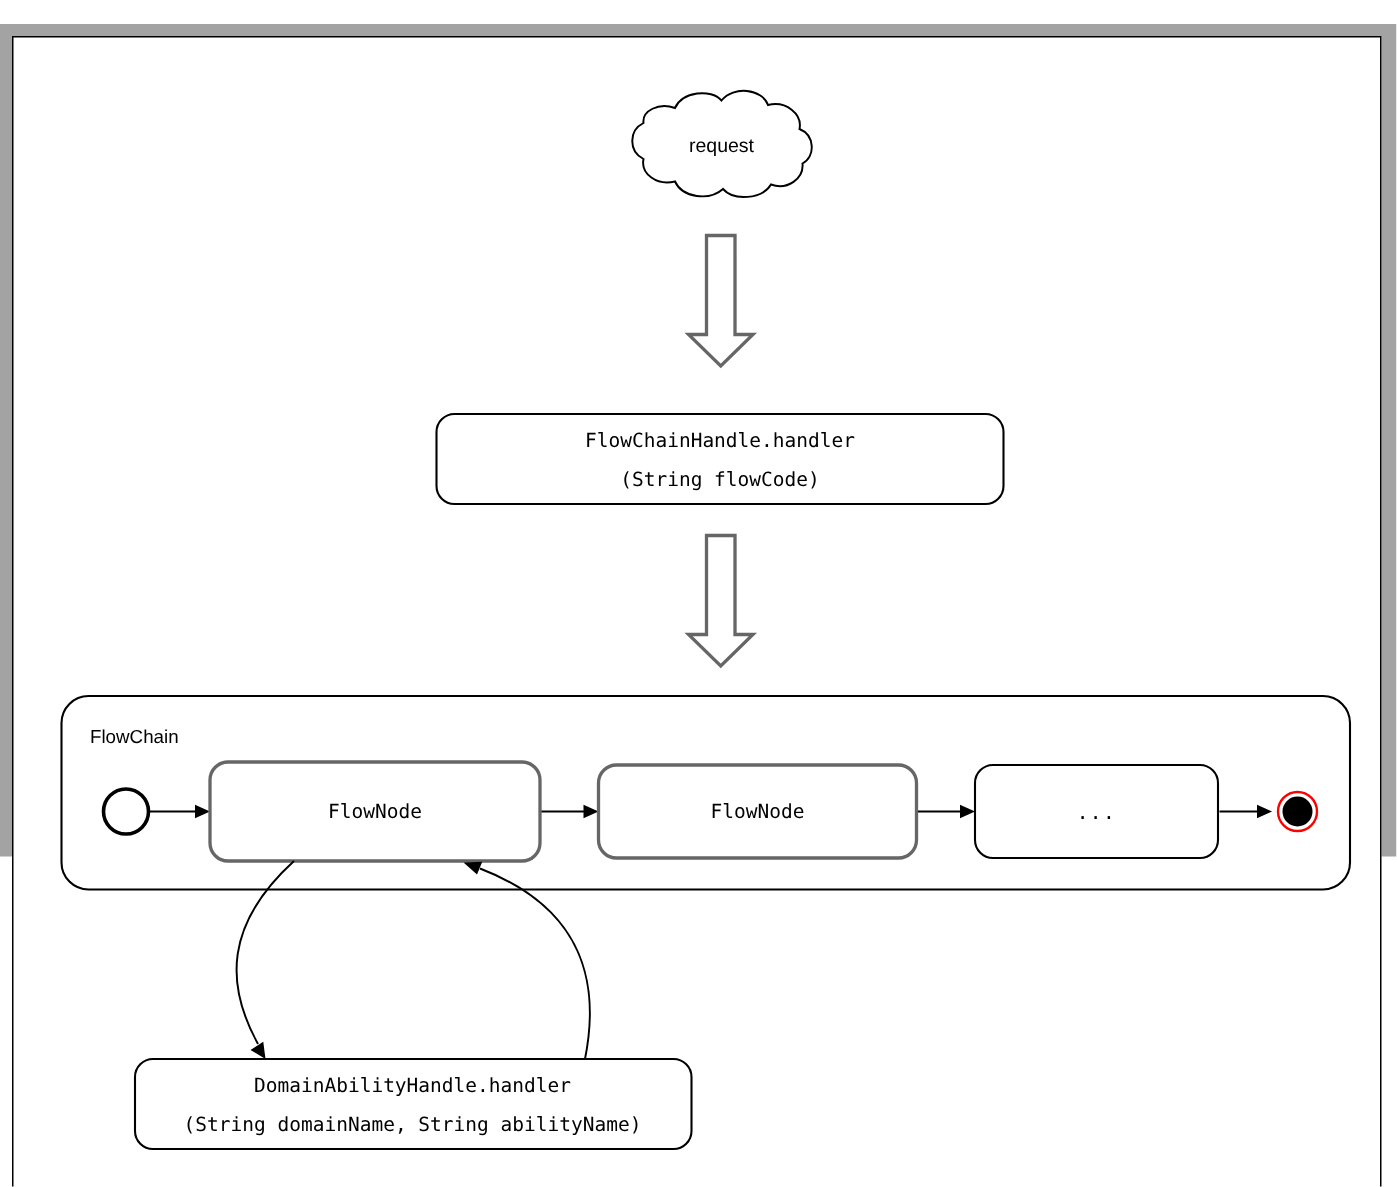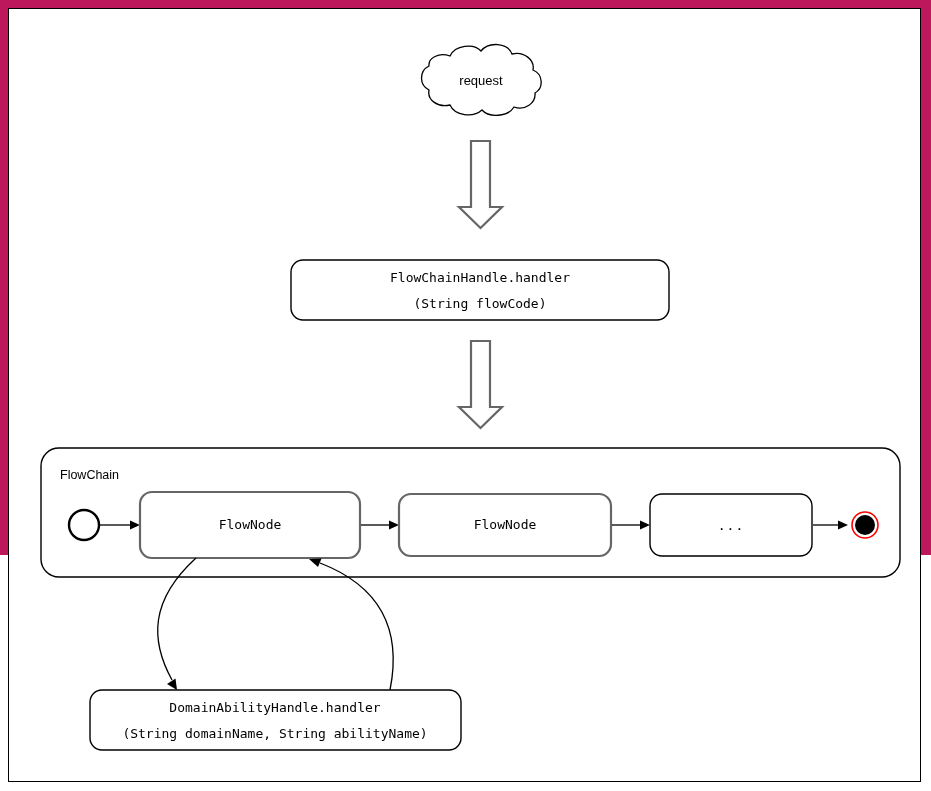--- a/index.html
+++ b/index.html
@@ -10,21 +10,22 @@
   body {
     width: 931px;
     height: 791px;
     font-family: "Liberation Sans", sans-serif;
     overflow: hidden;
   }
   #canvas {
     position: relative;
     width: 931px;
     height: 555px;
-    background: #be185d;
+    background: #a3a3a3;
+    margin-top: 16px;
   }
   #page-frame {
     position: absolute;
     left: 8px;
     top: 8px;
     width: 913px;
     height: 774px;
     border: 1px solid #000000;
     box-sizing: border-box;
     background: #ffffff;

